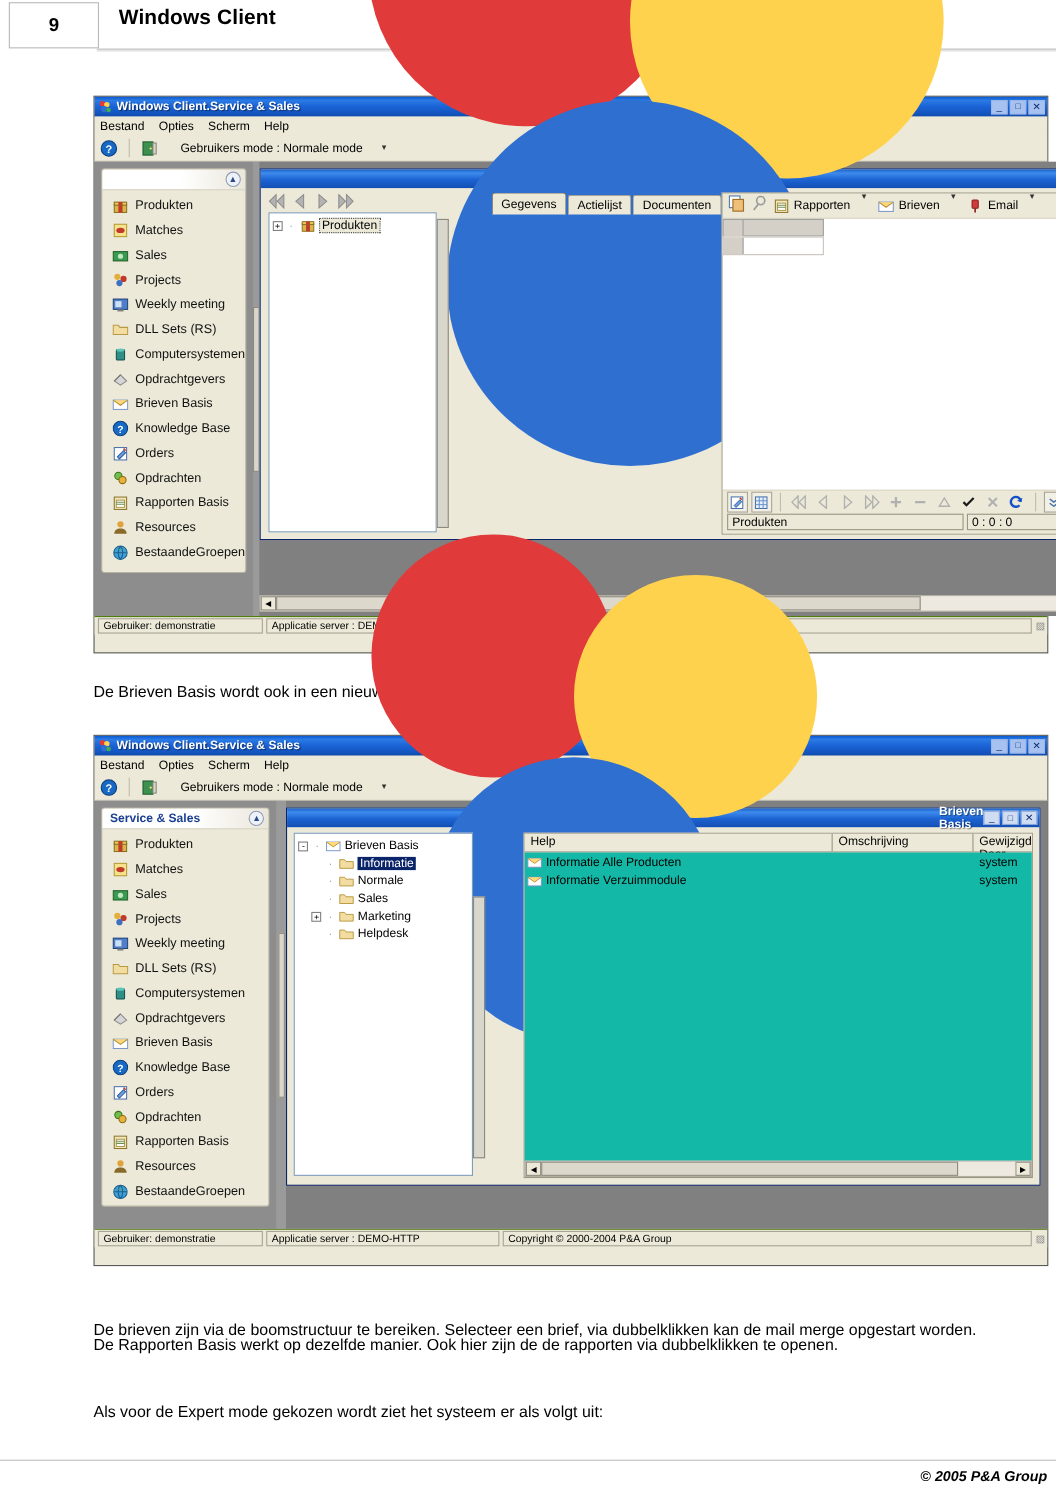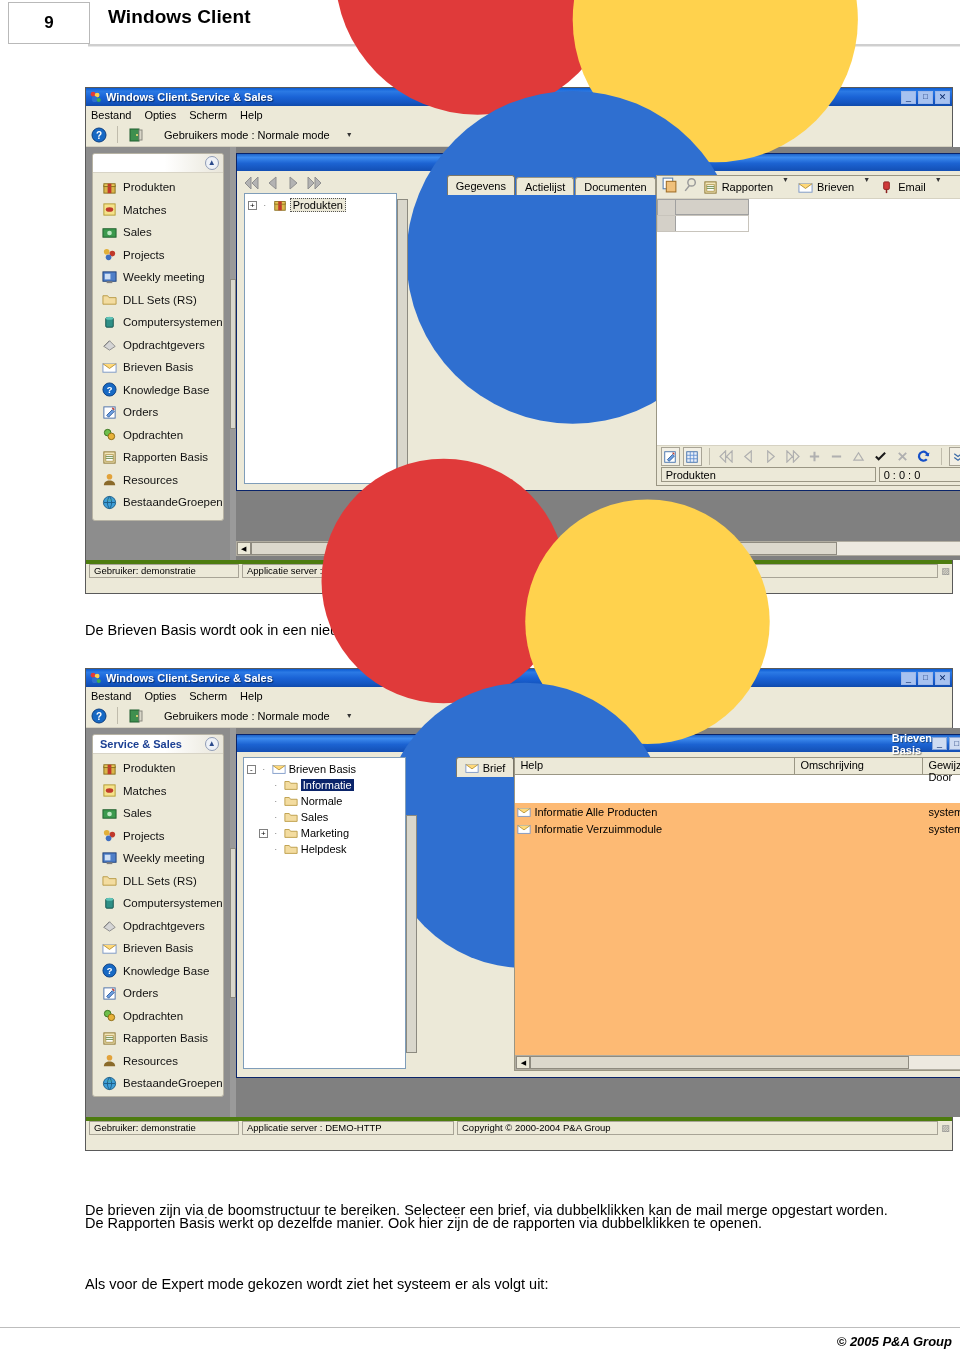--- a/index.html
+++ b/index.html
@@ -183,21 +183,21 @@
   .rec-btn.framed { border:1px solid #a8a496; background:#f2efe4; }
   .rec-status { height:18px; display:flex; gap:3px; padding:0 4px 3px 4px; background:#ece9d8;}
   .rec-field {
     border:1px solid #9a9684; background:#ece9d8; font-size:11px;
     display:flex; align-items:center; padding:0 4px;
   }
 
   
   .statusbar {
     height:17px; background:#ece9d8; display:flex; align-items:center;
-    gap:3px; padding:0 3px; border-top:4px solid #4d7c0f;
+    gap:3px; padding:0 3px; border-top:1px solid #4d7c0f;
   }
   .sb-cell {
     border:1px solid #a8a496; height:14px; font-size:9.5px;
     display:flex; align-items:center; padding:0 4px; white-space:nowrap;
   }
   .sb-grip { margin-left:auto; font-size:9px; color:#8a8a8a; letter-spacing:-1px;}
 
   
   .hscroll {
     height:15px; background:#d4d0c8; display:flex; align-items:center;
@@ -840,36 +840,27 @@
               <svg width="14" height="14" viewBox="0 0 16 16">
                   <path d="M1 4h5l1.5 2H15v7H1z" fill="#f3dca0" stroke="#b99a44"></path>
                 </svg>
               <span>Helpdesk</span>
             </div>
           </div>
 
           <div class="vscroll-mini" style="margin:58px 4px 24px 0;"></div>
 
           <div class="detail" style="margin:0 6px 6px 0;">
-            <div class="tabrow">
-              <div class="tab active">
-                <svg width="14" height="14" viewBox="0 0 16 16">
-                    <rect x="1" y="4" width="14" height="9" fill="#fff" stroke="#7a96c6"></rect>
-                    <path d="M1 4l7 5 7-5" fill="#ffd97a" stroke="#b79338"></path>
-                  </svg>
-                <span>Brief</span>
-              </div>
-            </div>
             <div class="tabpane" style="background:#fff;">
               <div style="display:flex; height:17px; background:#ece9d8; border-bottom:1px solid #9a9684; font-size:11px;">
                 <div style="flex:0 0 280px; border-right:1px solid #9a9684; padding:1px 0 0 5px;">Help</div>
                 <div style="flex:0 0 128px; border-right:1px solid #9a9684; padding:1px 0 0 5px;">Omschrijving</div>
                 <div style="flex:1; padding:1px 0 0 5px;">Gewijzigd Door</div>
               </div>
-              <div style="flex:1; background:#fdba74; position:relative;margin-top:28px;">
+              <div style="flex:1; background:#14b8a6; position:relative;">
                 <div style="display:flex; height:17px; font-size:11px; align-items:center;">
                   <div style="flex:0 0 280px; display:flex; align-items:center; gap:3px; padding-left:2px;">
                     <svg width="14" height="14" viewBox="0 0 16 16">
                         <rect x="1" y="4" width="14" height="9" fill="#fff" stroke="#7a96c6"></rect>
                         <path d="M1 4l7 5 7-5" fill="#ffd97a" stroke="#b79338"></path>
                       </svg>
                     <span>Informatie Alle Producten</span>
                   </div>
                   <div style="flex:0 0 128px;"></div>
                   <div style="flex:1; padding-left:5px;">system</div>

